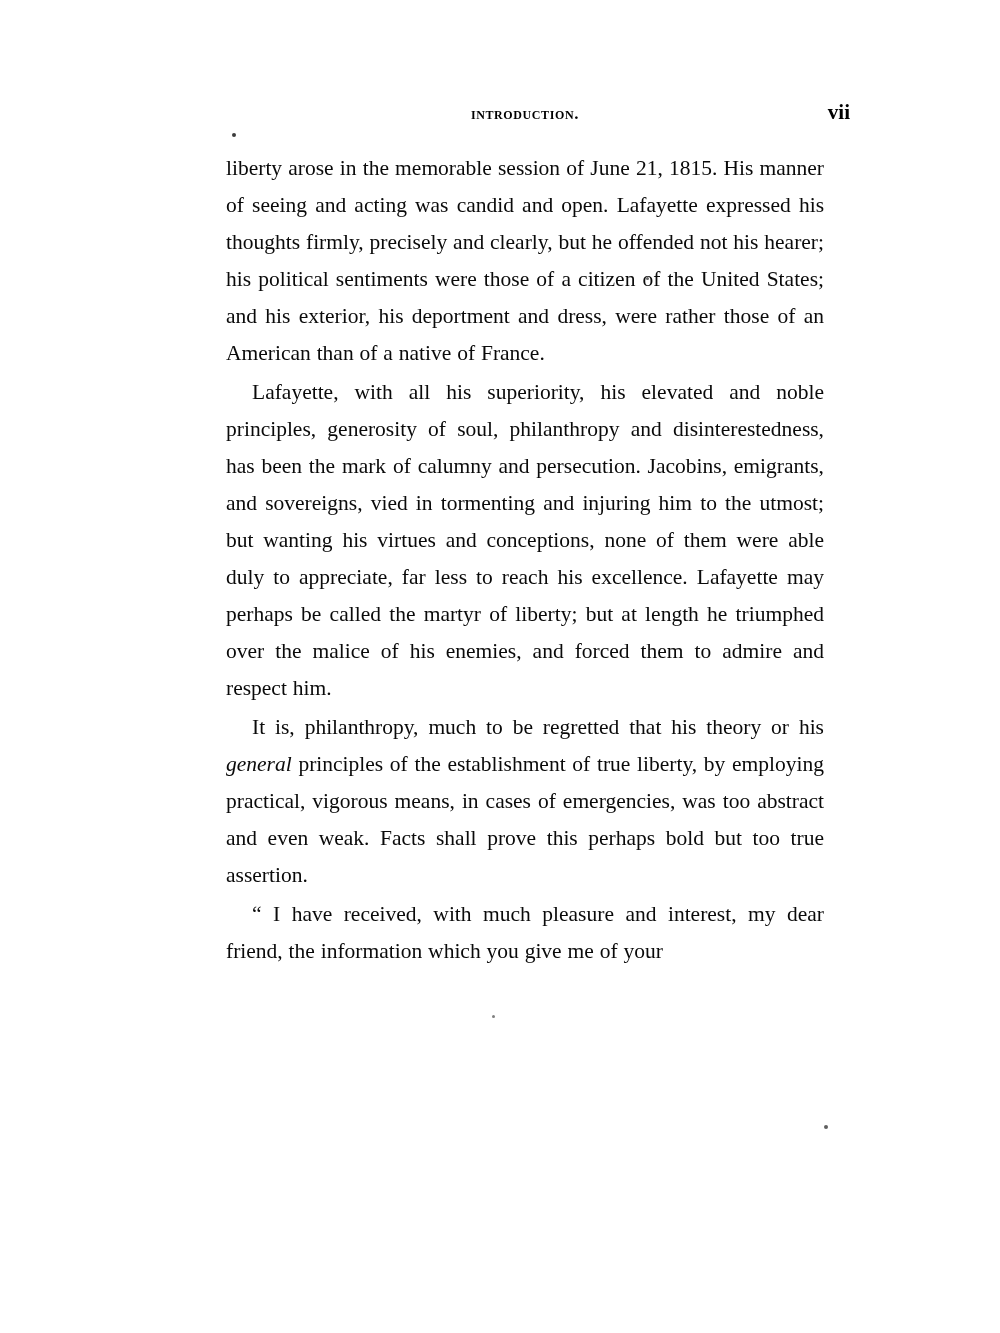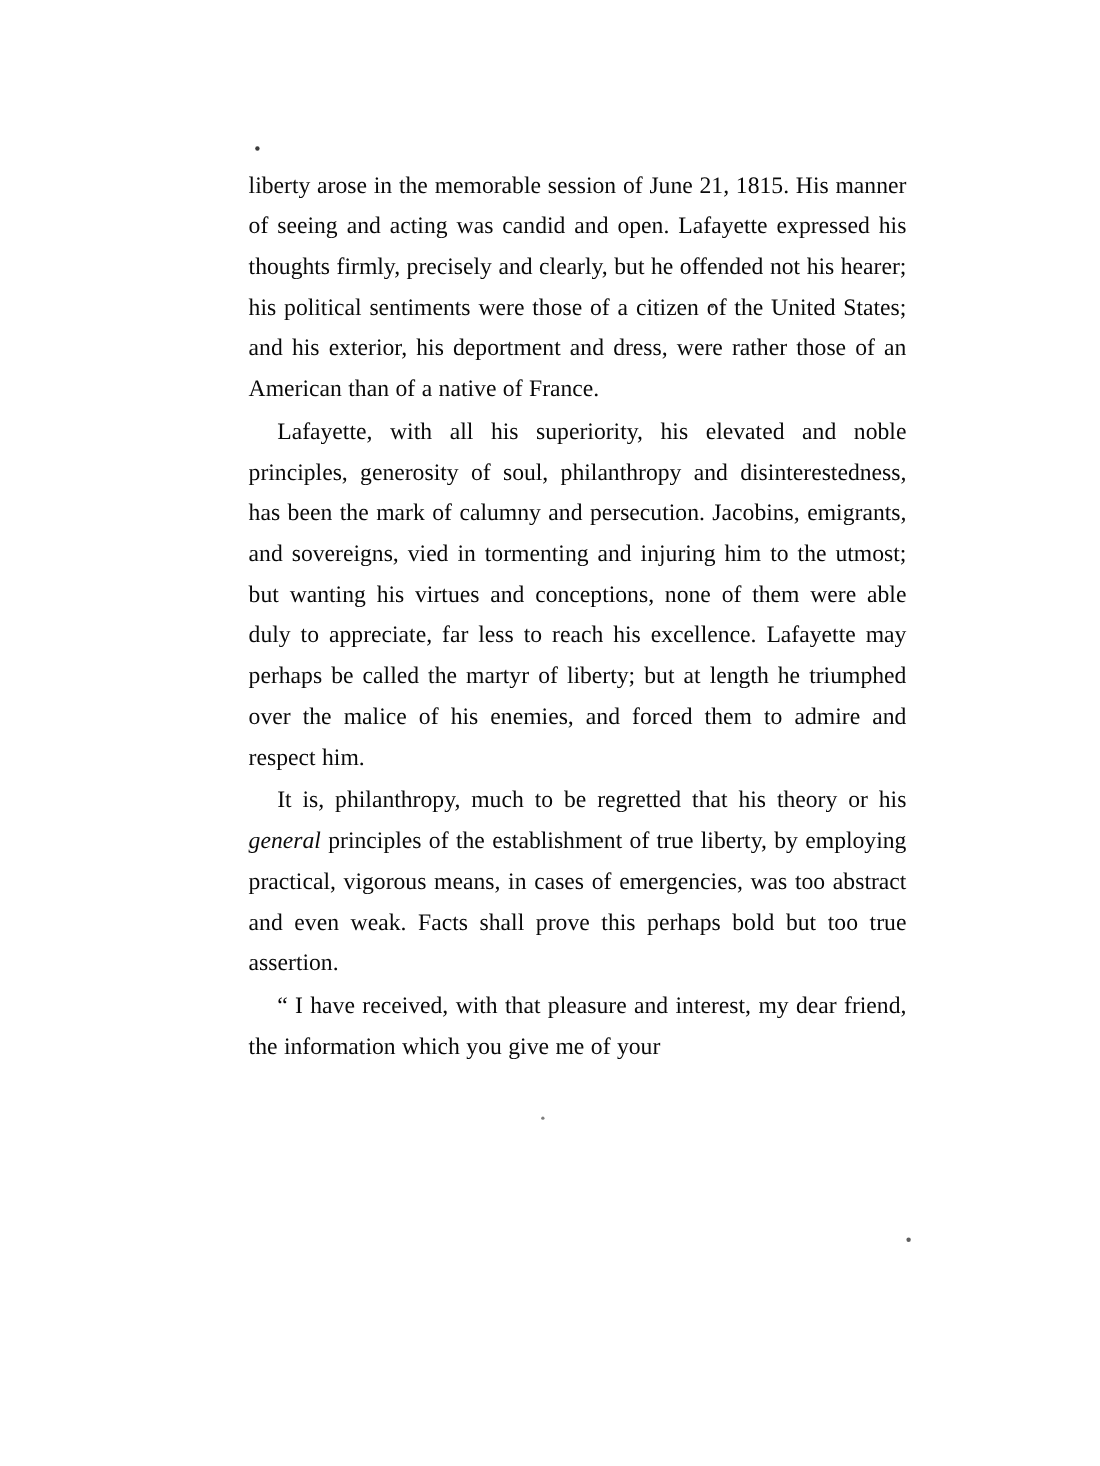--- a/index.html
+++ b/index.html
@@ -113,32 +113,36 @@
   
   .para:last-child {
     text-align: justify;
   }
 </style>
 </head>
 <body>
 
 <div class="page">
 
+  <div class="running-head">
+    <div class="rh-title">Introduction.</div>
+    <div class="rh-folio">vii</div>
+  </div>
 
   <div class="speck"></div>
   <div class="speck2"></div>
   <div class="speck3"></div>
   <div class="speck4"></div>
 
   <div class="textblock">
 
     <p class="para" id="p1">liberty arose in the memorable session of June 21, 1815. His manner of seeing and acting was candid and open. Lafayette expressed his thoughts firmly, precisely and clearly, but he offended not his hearer; his political sentiments were those of a citizen of the United States; and his exterior, his deportment and dress, were rather those of an American than of a native of France.</p>
 
     <p class="para indent" id="p2">Lafayette, with all his superiority, his elevated and noble principles, generosity of soul, philanthropy and disinterestedness, has been the mark of calumny and persecution. Jacobins, emigrants, and sovereigns, vied in tormenting and injuring him to the utmost; but wanting his virtues and conceptions, none of them were able duly to appreciate, far less to reach his excellence. Lafayette may perhaps be called the martyr of liberty; but at length he triumphed over the malice of his enemies, and forced them to admire and respect him.</p>
 
     <p class="para indent" id="p3"><span>It is, philanthropy, much to be regretted that his theory or his </span><i>general</i><span> principles of the establishment of true liberty, by employing practical, vigorous means, in cases of emergencies, was too abstract and even weak. Facts shall prove this perhaps bold but too true assertion.</span></p>
 
 
 
-    <p class="para indent" id="p6">“ I have received, with that pleasure and interest, my dear friend, the information which you give me of your</p>
+    <p class="para indent" id="p6">“ I have received, with much pleasure and interest, my dear friend, the information which you give me of your</p>
 
   </div>
 </div>
 
 </body></html>

